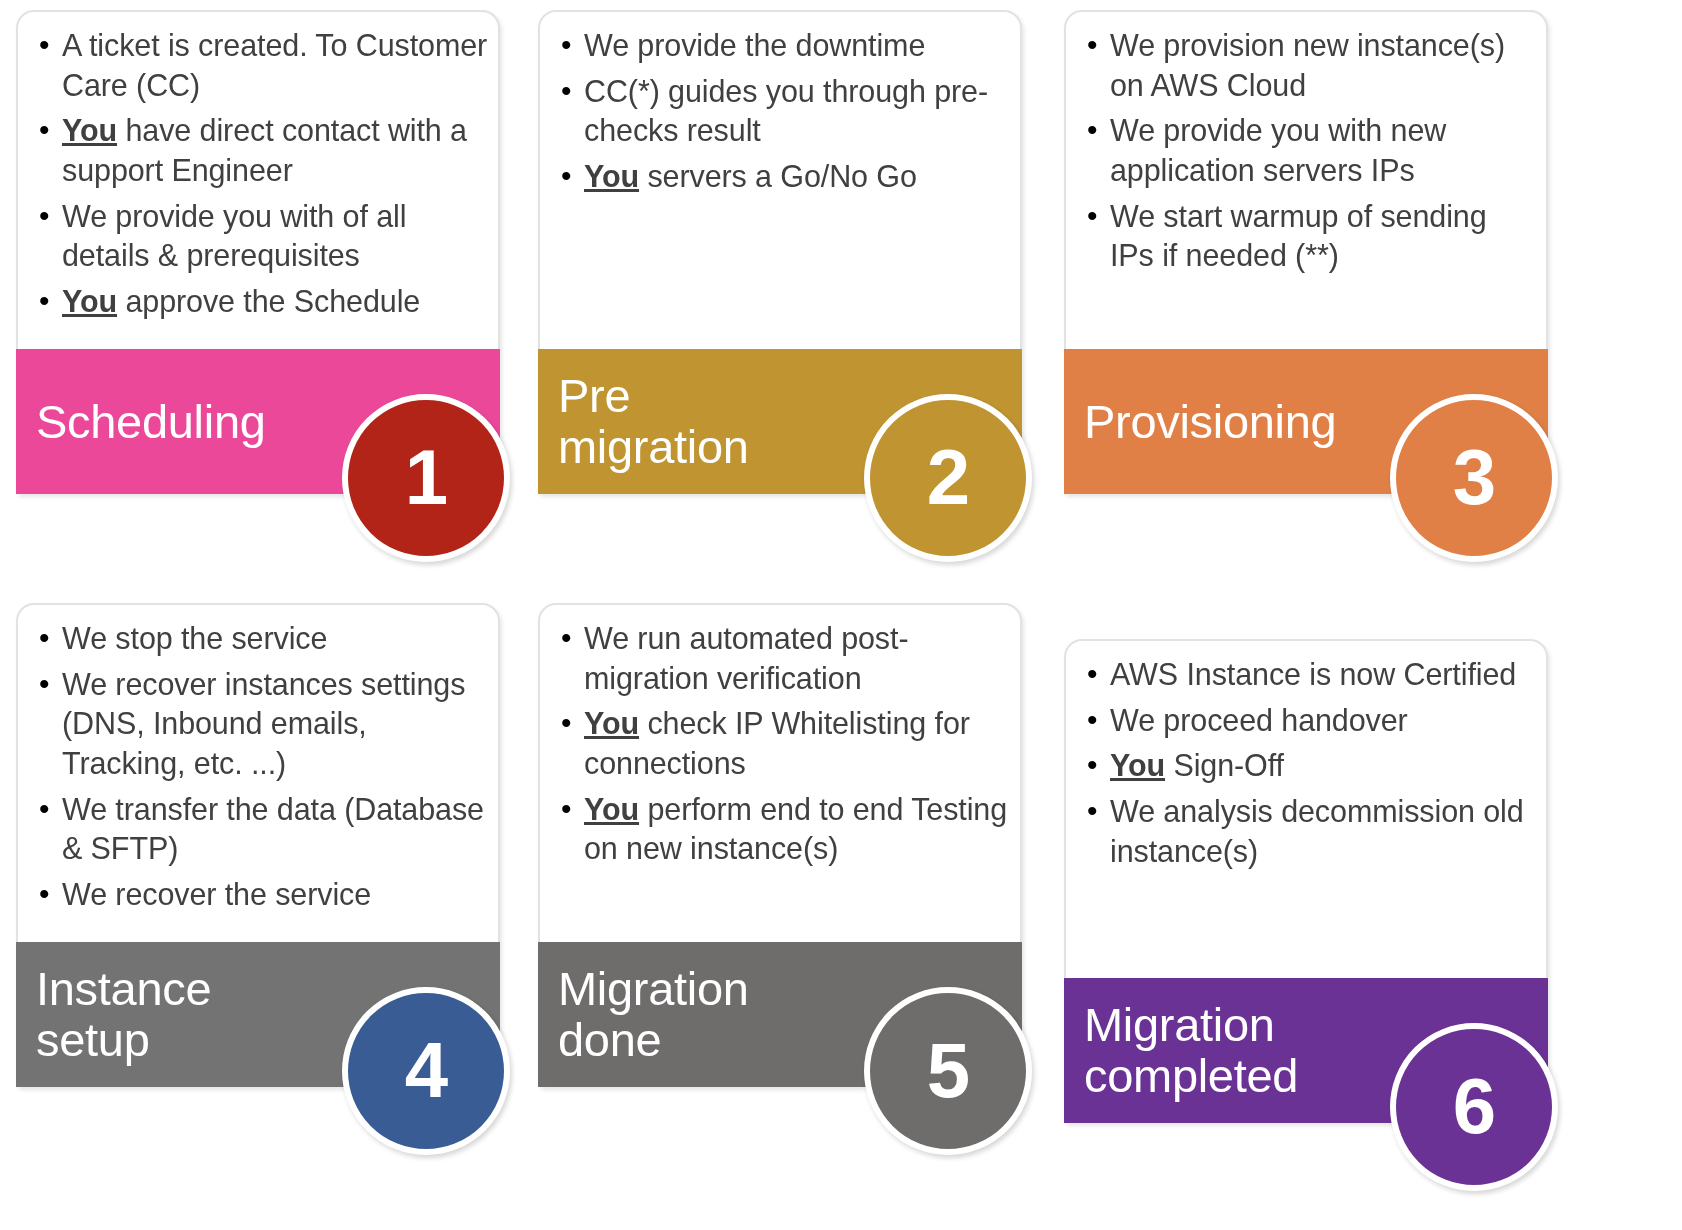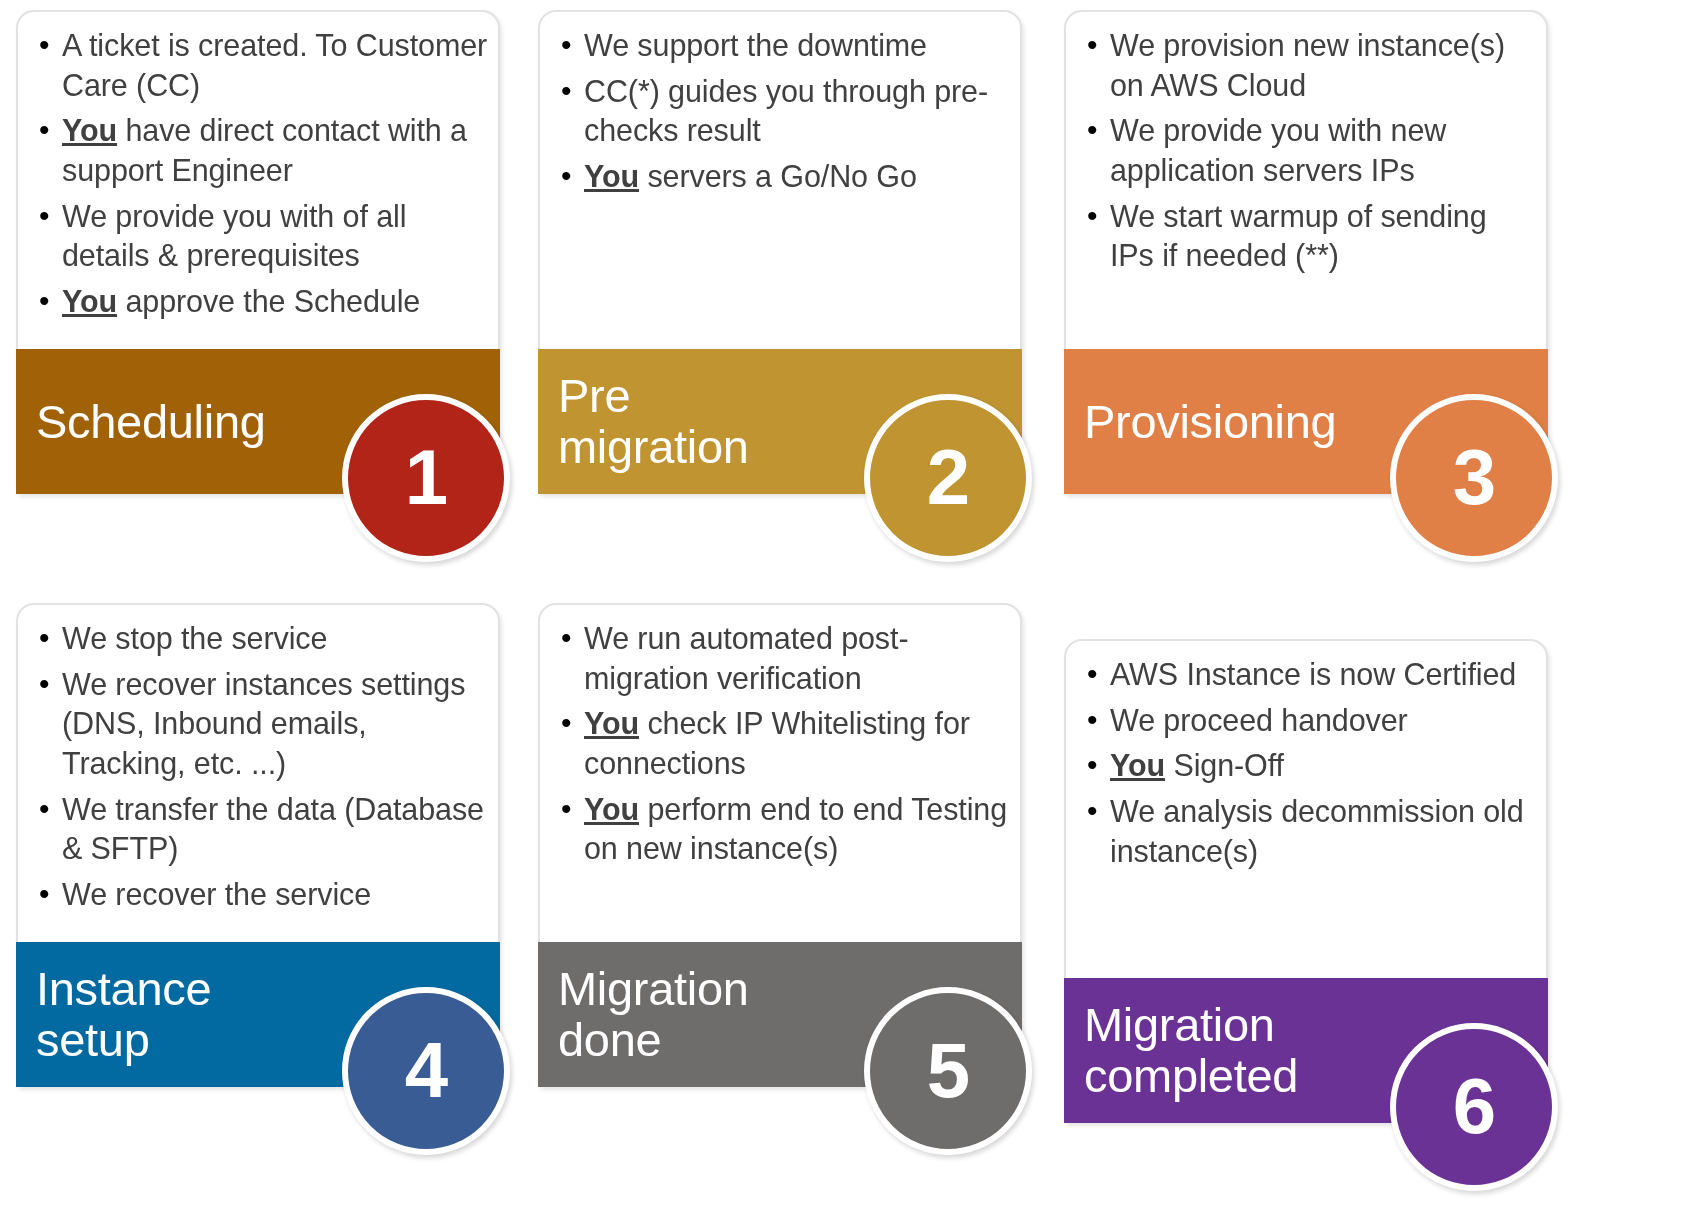--- a/index.html
+++ b/index.html
@@ -136,32 +136,32 @@
 
   <div class="card" id="card-1">
     <div class="card-body">
       <ul class="bullets">
         <li><span>A ticket is created. To Customer Care (CC)</span></li>
         <li><u>You</u><span> have direct contact with a support Engineer</span></li>
         <li><span>We provide  you with of all details &amp; prerequisites</span></li>
         <li><u>You</u><span> approve the Schedule</span></li>
       </ul>
     </div>
-    <div class="header-bar one-line" style="background-color: #a16207;">
+    <div class="header-bar one-line" style="background-color: #ec4899;">
       <div class="header-label">Scheduling</div>
     </div>
     <div class="step-circle" style="background-color: rgb(178, 35, 24);">
       <span>1</span>
     </div>
   </div>
 
   <div class="card" id="card-2">
     <div class="card-body">
       <ul class="bullets">
-        <li><span>We support the downtime</span></li>
+        <li><span>We provide the downtime</span></li>
         <li><span>CC(*) guides you through pre-checks result</span></li>
         <li><u>You</u><span> servers a Go/No Go</span></li>
       </ul>
     </div>
     <div class="header-bar" style="background-color: rgb(191, 148, 49);">
       <div class="header-label">Pre
 migration</div>
     </div>
     <div class="step-circle" style="background-color: rgb(191, 148, 49);">
       <span>2</span>
@@ -186,21 +186,21 @@
 
   <div class="card" id="card-4">
     <div class="card-body">
       <ul class="bullets">
         <li><span>We stop the service</span></li>
         <li><span>We recover instances settings (DNS, Inbound emails, Tracking, etc. ...)</span></li>
         <li><span>We transfer the data (Database &amp; SFTP)</span></li>
         <li><span>We recover the service</span></li>
       </ul>
     </div>
-    <div class="header-bar" style="background-color: #0369a1;">
+    <div class="header-bar" style="background-color: #737373;">
       <div class="header-label">Instance
 setup</div>
     </div>
     <div class="step-circle" style="background-color: rgb(58, 92, 149);">
       <span>4</span>
     </div>
   </div>
 
   <div class="card" id="card-5">
     <div class="card-body">

